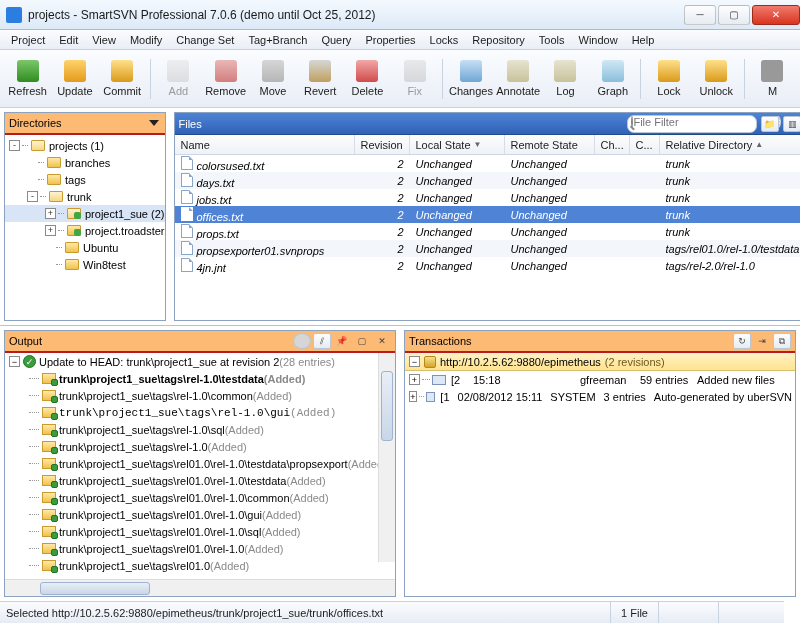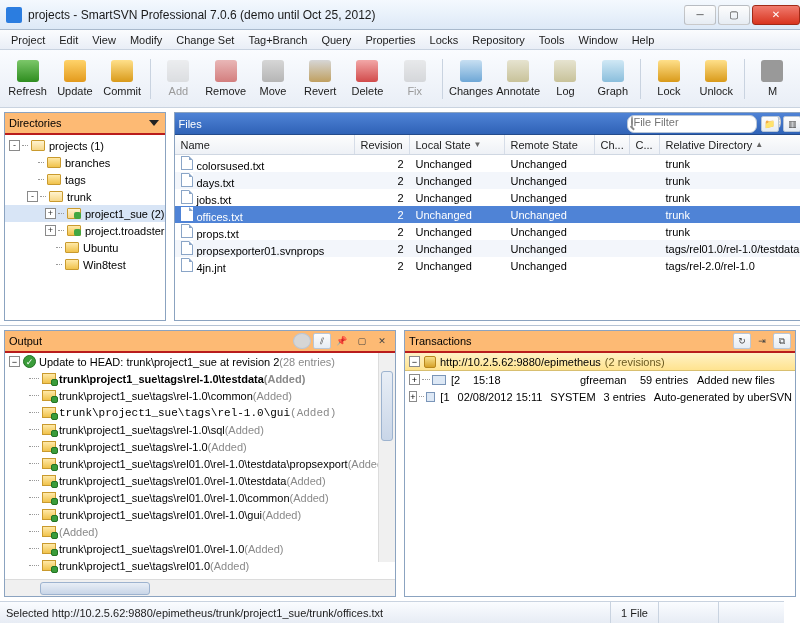--- a/index.html
+++ b/index.html
@@ -68,21 +68,21 @@
 .filter-box input { border: none; flex: 1; font-size: 11px; outline: none; color: #888; background: transparent; }
 .filter-box .clr { width: 12px; height: 12px; border-radius: 50%; background: #cfcfcf; color: #fff; font-size: 9px; display: flex; align-items: center; justify-content: center; }
 
 .table-head { display: flex; height: 20px; background: linear-gradient(#fdfdfd,#eef1f6); border-bottom: 1px solid #cfd7e2; }
 .th { padding: 3px 6px; border-right: 1px solid #d6dde8; color: #1c1c1c; display: flex; align-items: center; gap: 3px; }
 .th .sort { font-size: 8px; color: #666; }
 .tbody { flex: 1; overflow: auto; }
 .tr { display: flex; height: 17px; align-items: center; }
 .tr.alt { background: #f3f6fb; }
 .tr.sel { background: #4f83d6; color: #fff; }
-.td { padding: 0 6px; overflow: hidden; text-overflow: ellipsis; white-space: nowrap; }
+.td { padding: 0 6px; overflow: hidden; text-overflow: ellipsis; white-space: nowrap; font-style: italic; }
 .file-ico { width: 12px; height: 14px; border: 1px solid #8aa5c7; background: #fff; display: inline-block; margin-right: 4px; position: relative; }
 .file-ico::before { content: ""; position: absolute; right: -1px; top: -1px; border-top: 4px solid #fff; border-left: 4px solid #8aa5c7; }
 .tr.sel .file-ico { border-color: #fff; }
 
 .c-name{width:180px;} .c-rev{width:55px;text-align:right;align-items:flex-end;} .c-ls{width:95px;} .c-rs{width:90px;} .c-ch{width:35px;} .c-cp{width:30px;} .c-rd{flex:1;}
 
 
 .lower { flex: 1; display: flex; }
 .pane.output { flex: 1; min-width: 0; }
 .pane.trans { flex: 1; min-width: 0; }
@@ -474,20 +474,21 @@
               <span class="green-plus"></span>
             </span>
             <span>trunk\project1_sue\tags\rel01.0\rel-1.0\gui</span> 
             <span class="grey">(Added)</span>
           </div>
           <div class="out-row" style="padding-left: 24px;">
             <span style="display:inline-block;width:10px;border-top:1px dotted #999;"></span>
             <span class="folder">
               <span class="green-plus"></span>
             </span>
+            <span>trunk\project1_sue\tags\rel01.0\rel-1.0\sql</span> 
             <span class="grey">(Added)</span>
           </div>
           <div class="out-row" style="padding-left: 24px;">
             <span style="display:inline-block;width:10px;border-top:1px dotted #999;"></span>
             <span class="folder">
               <span class="green-plus"></span>
             </span>
             <span>trunk\project1_sue\tags\rel01.0\rel-1.0</span> 
             <span class="grey">(Added)</span>
           </div>

